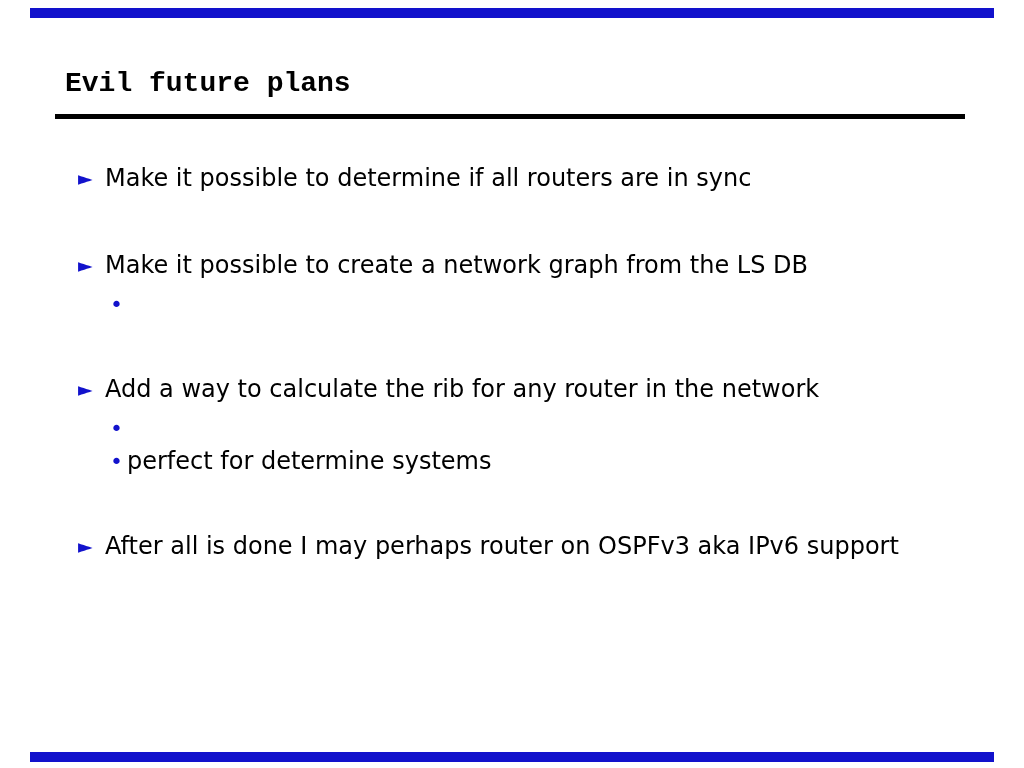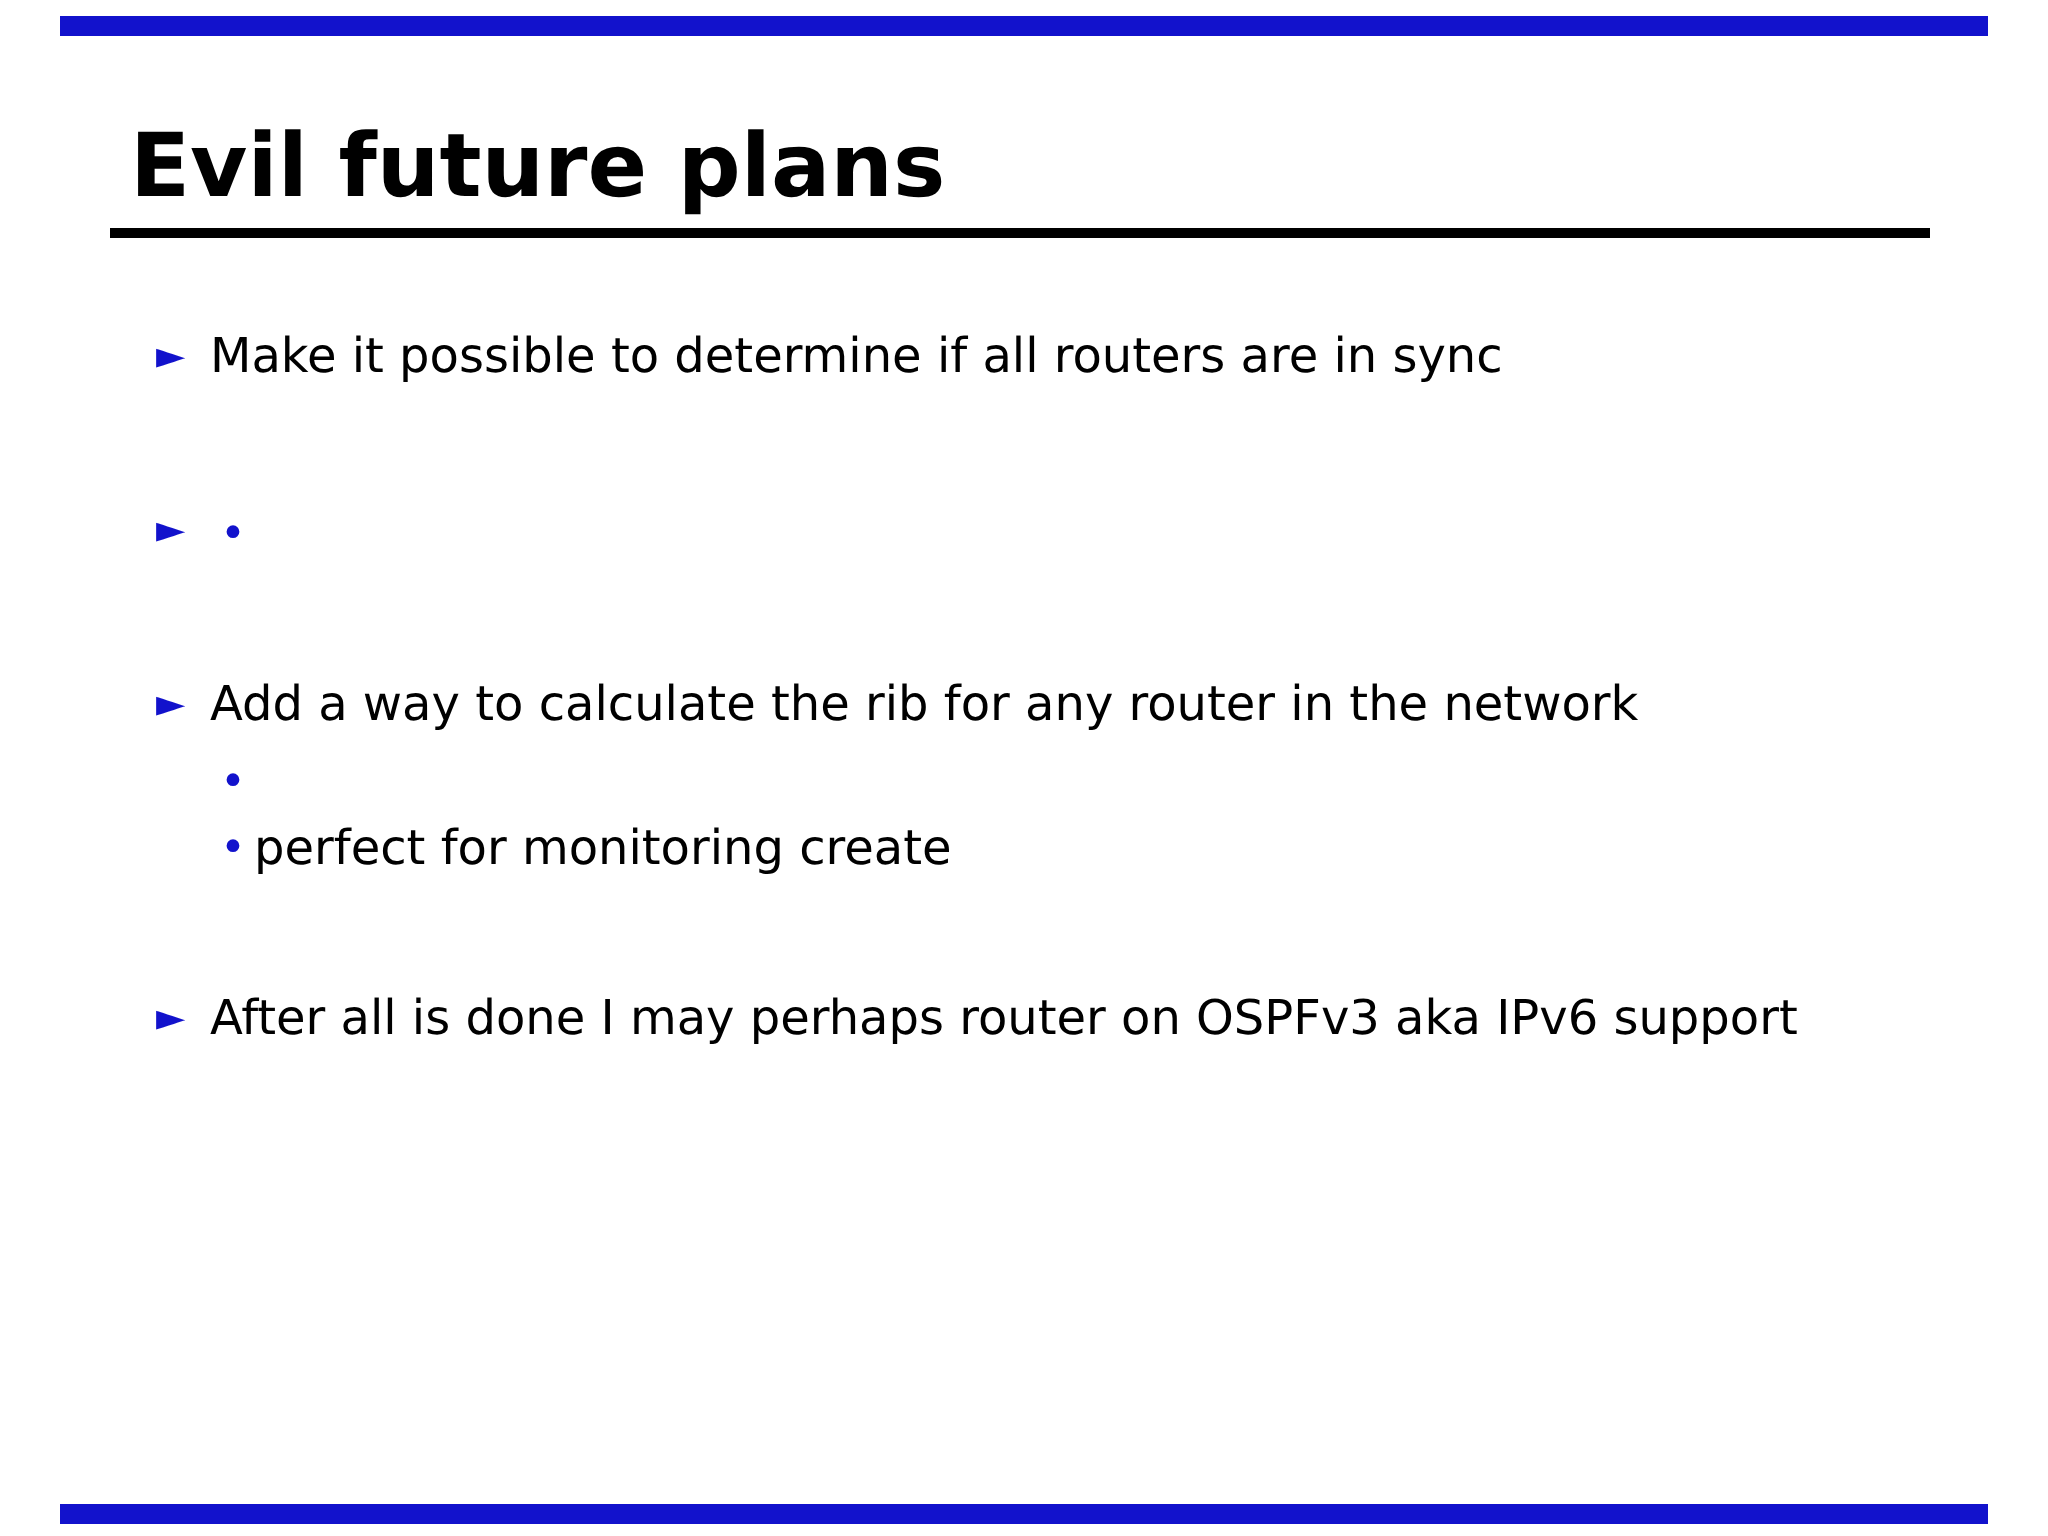--- a/index.html
+++ b/index.html
@@ -17,24 +17,25 @@
     left: 30px; right: 30px;
     height: 10px;
     background: var(--accent);
   }
   .edge-bar.top { top: 8px; }
   .edge-bar.bottom { top: 752px; }
 
   .title {
     position: absolute;
     left: 65px; top: 60px;
-    font-size: 44px;
+    font-size: 28px;
     line-height: 48px;
     color: #000000;
     white-space: nowrap;
+    font-family: Liberation Mono, monospace;
   }
   .title-rule {
     position: absolute;
     left: 55px; top: 114px;
     width: 910px; height: 5px;
     background: #000000;
   }
 
   .content {
     position: absolute;
@@ -91,39 +92,40 @@
   <div class="bullet">
     <span class="tri">►</span>
     <div class="bcontent">
       <div class="btext">Make it possible to determine if all routers are in sync</div>
     </div>
   </div>
 
   <div class="bullet">
     <span class="tri">►</span>
     <div class="bcontent">
+      <div class="btext">Make it possible to create a network graph from the LS DB</div>
       <div class="subs">
         <div class="sub">
           <span class="dot">•</span>
         </div>
       </div>
     </div>
   </div>
 
   <div class="bullet">
     <span class="tri">►</span>
     <div class="bcontent">
       <div class="btext">Add a way to calculate the rib for any router in the network</div>
       <div class="subs">
         <div class="sub">
           <span class="dot">•</span>
         </div>
         <div class="sub">
           <span class="dot">•</span>
-          <div class="stext">perfect for monitoring create</div>
+          <div class="stext">perfect for determine systems</div>
         </div>
       </div>
     </div>
   </div>
 
   <div class="bullet">
     <span class="tri">►</span>
     <div class="bcontent">
       <div class="btext">After all is done I may perhaps router on OSPFv3 aka IPv6 support</div>
     </div>

